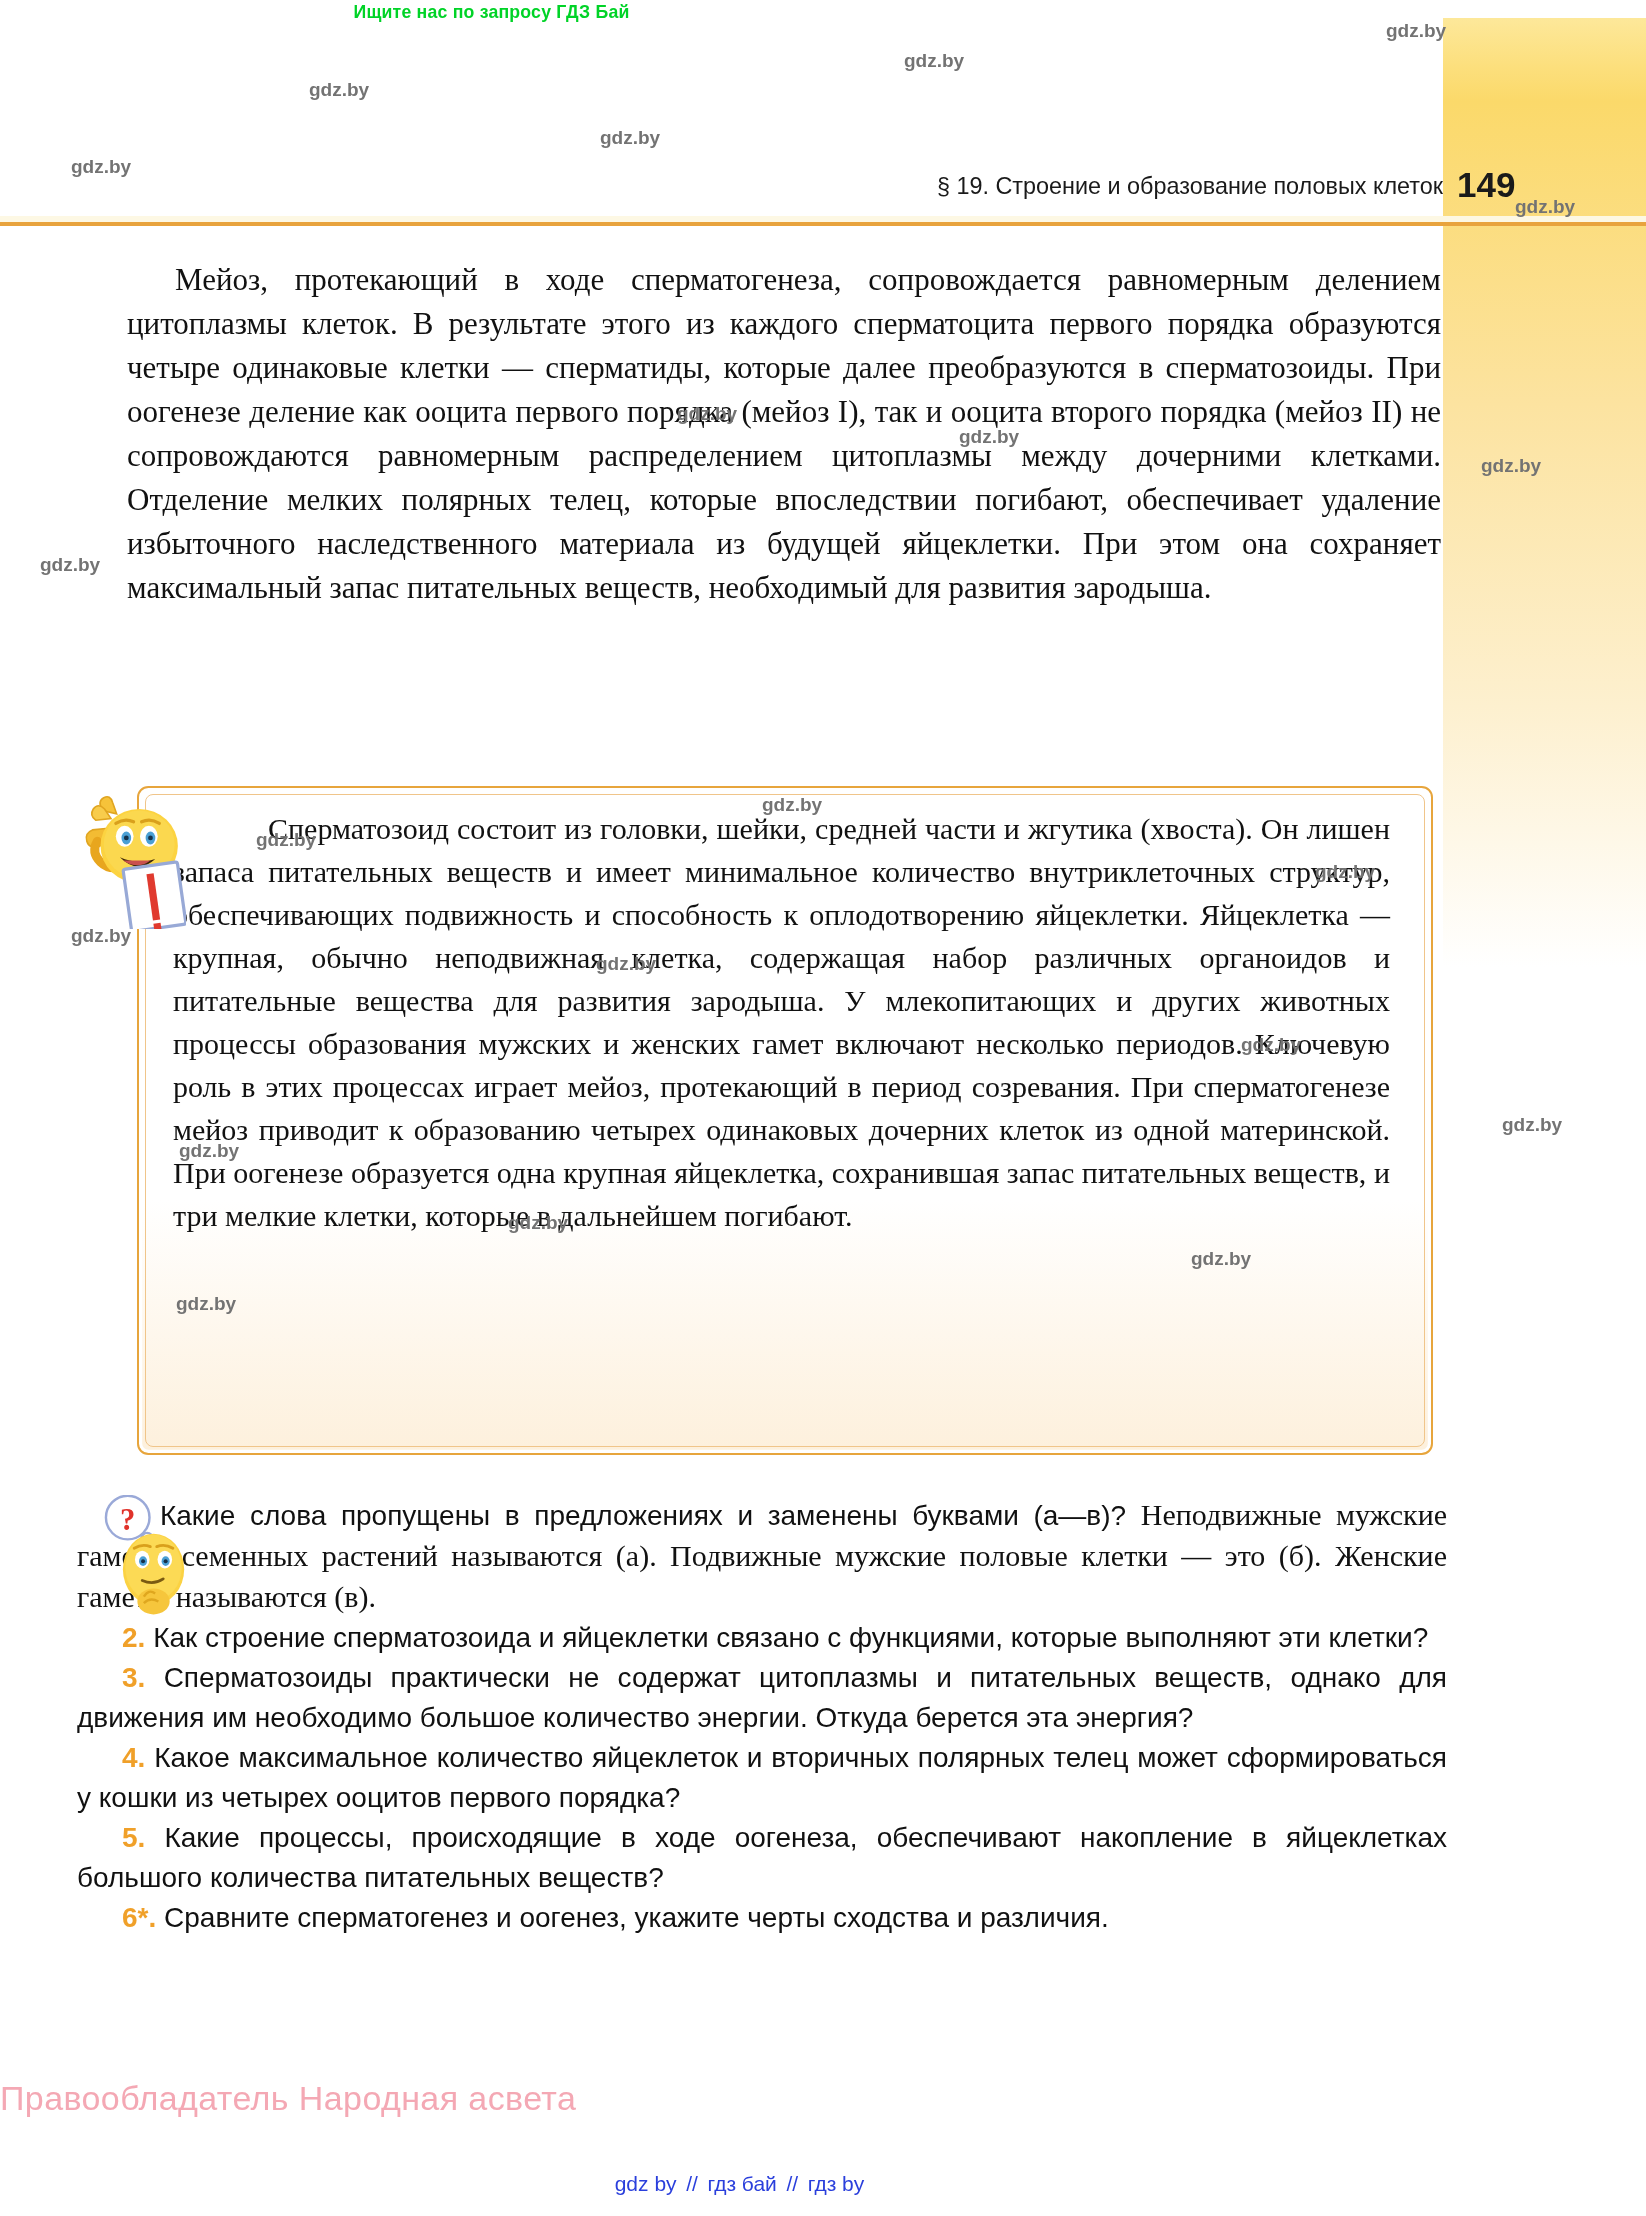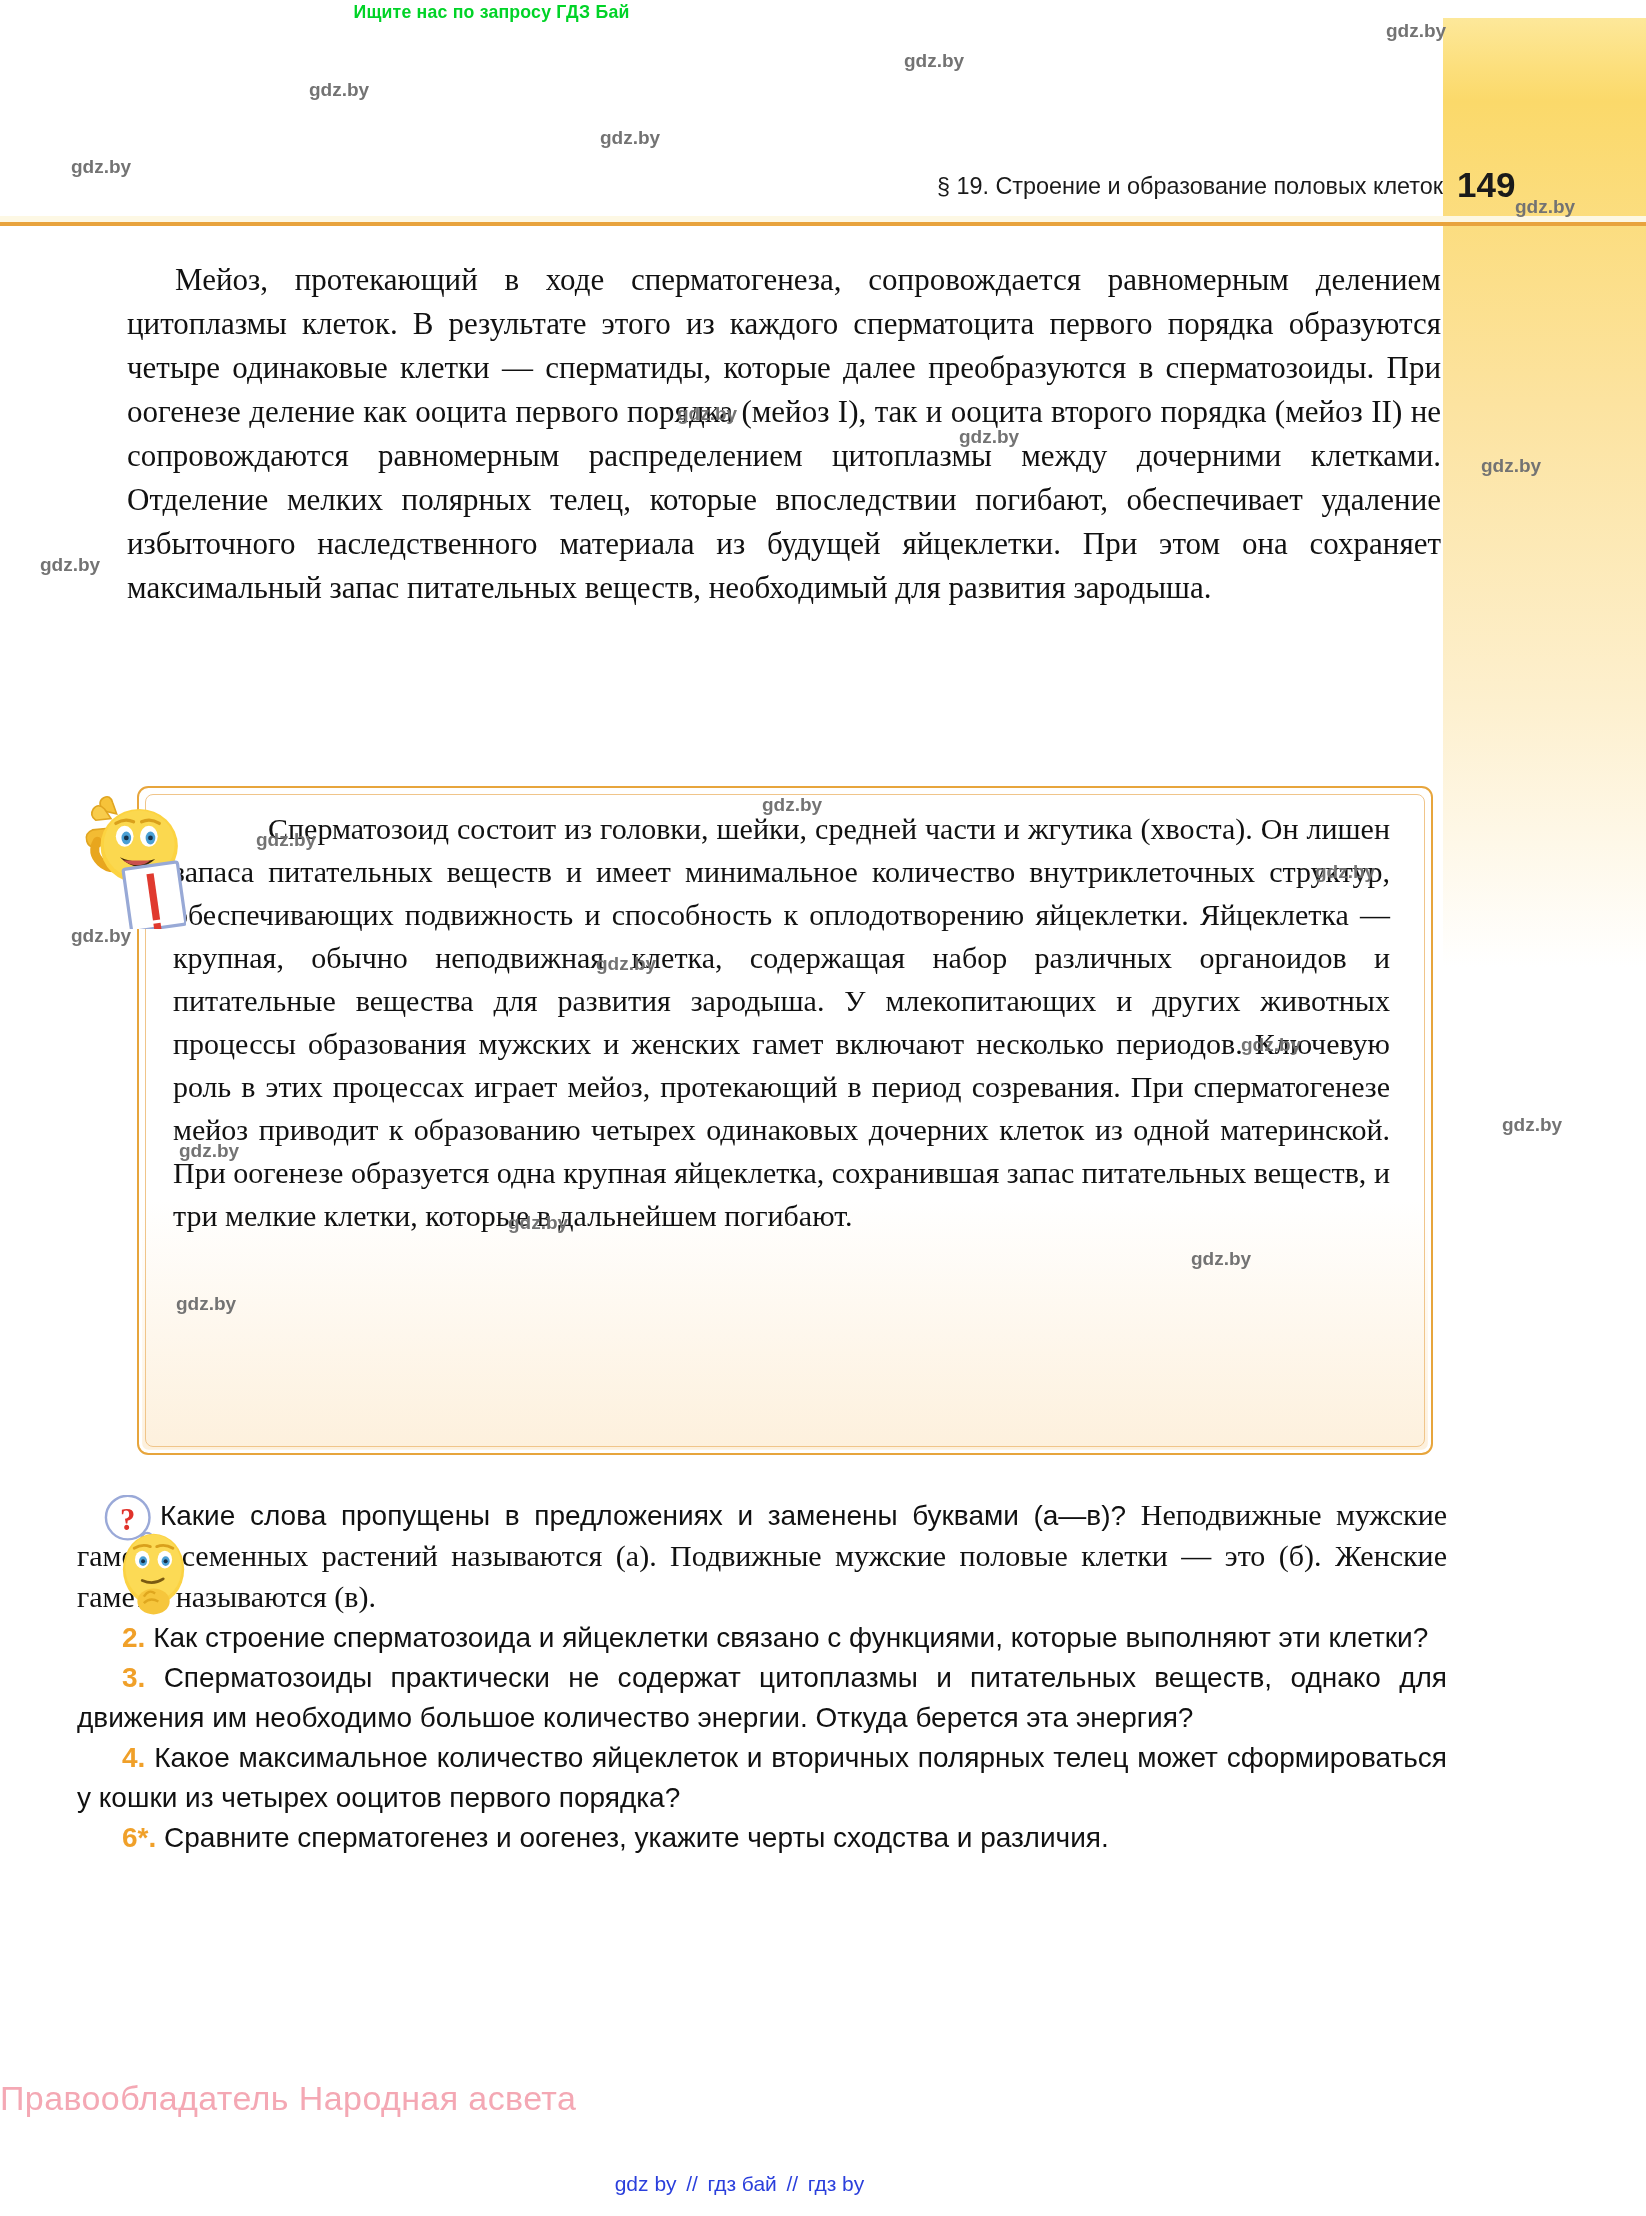--- a/index.html
+++ b/index.html
@@ -230,20 +230,24 @@
     <p class="q-sans">
       <span class="q-ind"></span><span class="qnum">3.</span>
       <span>Сперматозоиды практически не содержат цитоплазмы и питательных веществ, однако для движения им необходимо большое количество энергии. Откуда берется эта энергия?</span>
     </p>
 
     <p class="q-sans">
       <span class="q-ind"></span><span class="qnum">4.</span>
       <span>Какое максимальное количество яйцеклеток и вторичных полярных телец может сформироваться у кошки из четырех ооцитов первого порядка?</span>
     </p>
 
+    <p class="q-sans">
+      <span class="q-ind"></span><span class="qnum">5.</span>
+      <span>Какие процессы, происходящие в ходе оогенеза, обеспечивают накопление в яйцеклетках большого количества питательных веществ?</span>
+    </p>
 
     <p class="q-sans">
       <span class="q-ind"></span><span class="qnum">6*.</span>
       <span>Сравните сперматогенез и оогенез, укажите черты сходства и различия.</span>
     </p>
   </div>
 
   <div class="copyright">Правообладатель Народная асвета</div>
   <div class="bottomlinks"><span>gdz by</span><span>//</span><span>гдз бай</span><span>//</span><span>гдз by</span></div>
 

